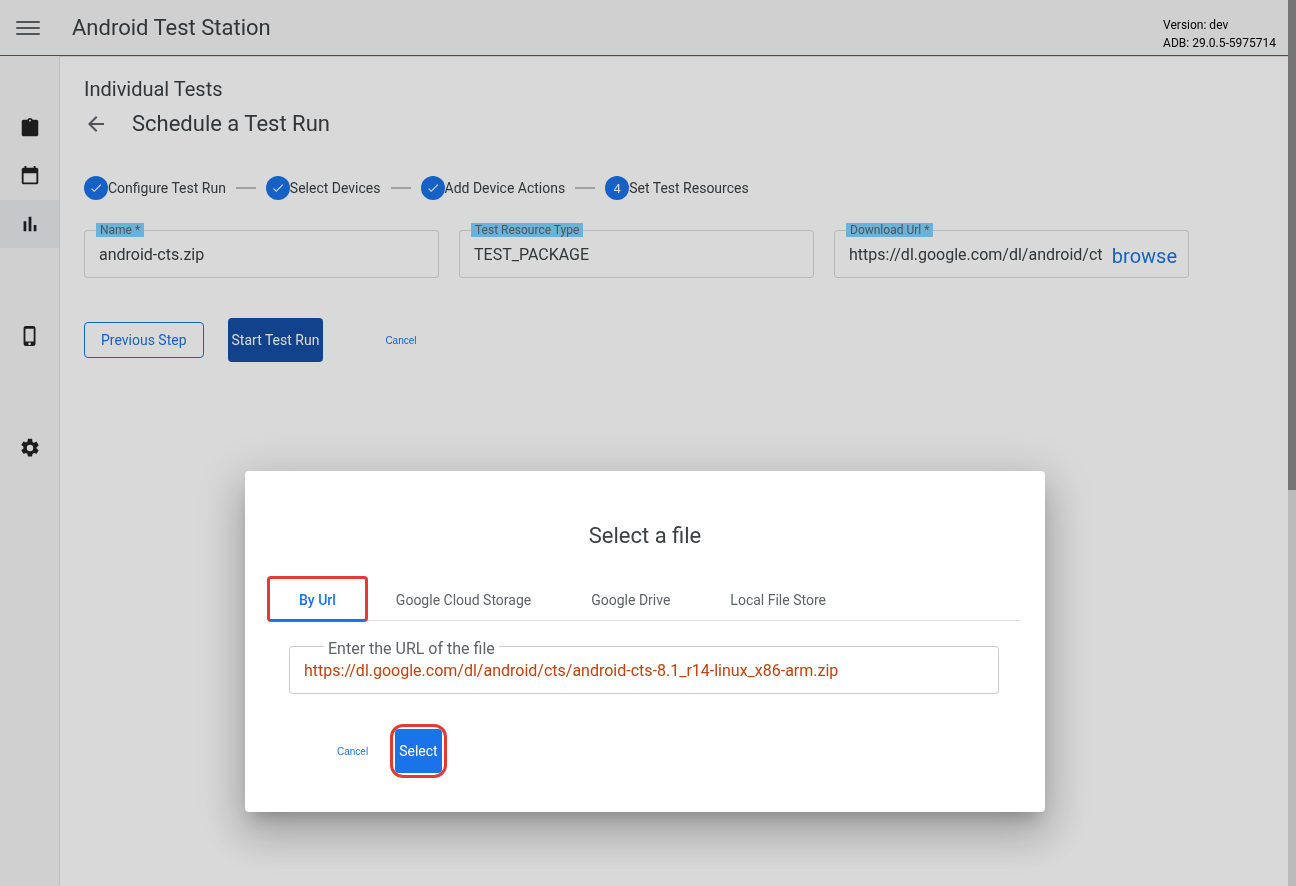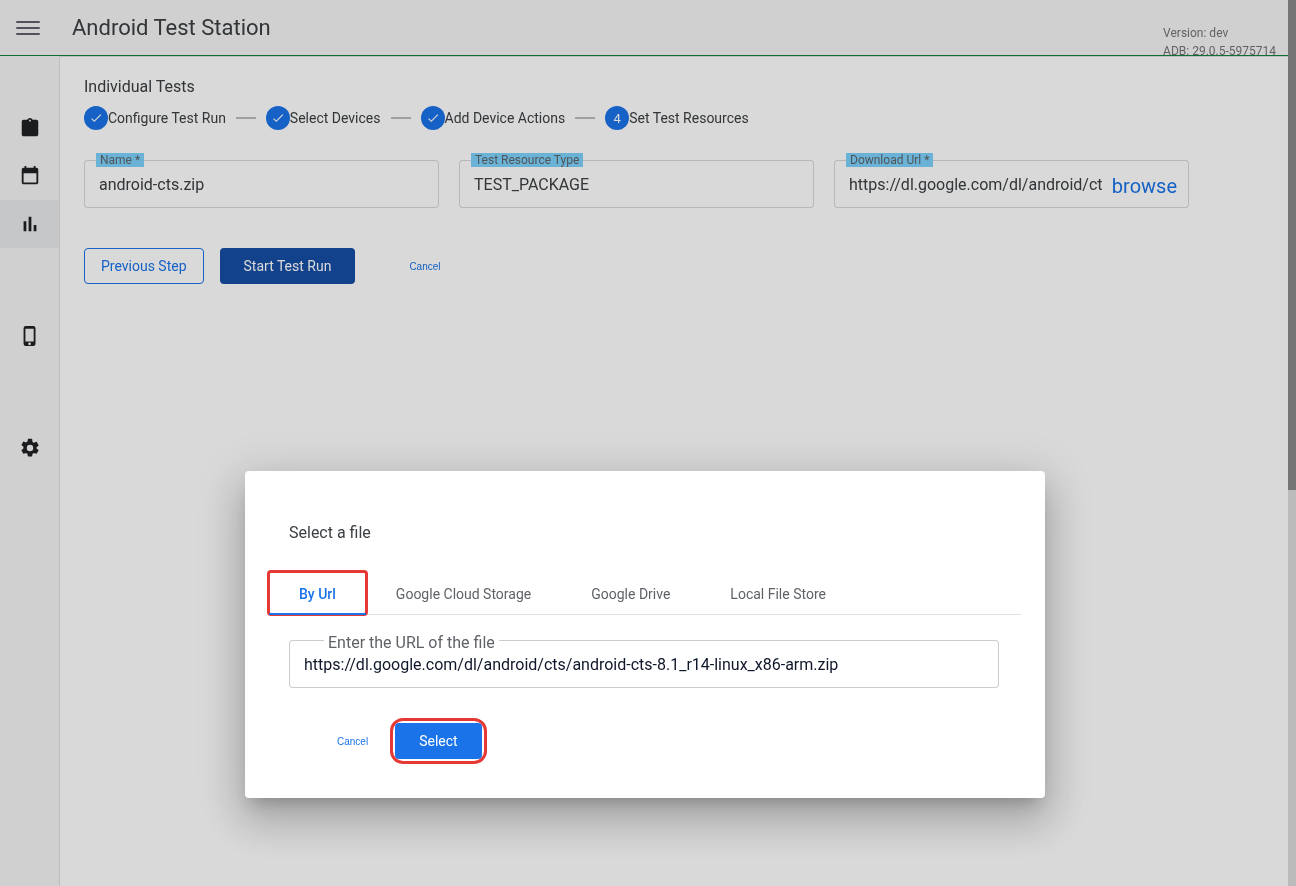--- a/index.html
+++ b/index.html
@@ -39,24 +39,24 @@
     }
     .app-title {
       font-size: 22px;
       font-weight: 400;
       color: #3c4043;
       font-family: "Google Sans", Roboto, Arial, sans-serif;
     }
     .version-info {
       position: absolute;
       right: 20px;
-      top: 24px;
+      top: 16px;
       text-align: left;
       font-size: 12px;
-      color: #737373;
+      color: #000000;
       line-height: 1.5;
     }
     
     .sidebar {
       position: absolute;
       left: 0;
       top: 56px;
       bottom: 0;
       width: 60px;
       background: #f5f5f5;
@@ -83,21 +83,21 @@
       position: absolute;
       left: 60px;
       top: 56px;
       right: 8px;
       bottom: 0;
       background: #fff;
       border-top: 1px solid #e0e0e0;
       padding: 20px 24px;
     }
     .breadcrumb {
-      font-size: 16px;
+      font-size: 20px;
       color: #3c4043;
       margin-bottom: 10px;
     }
     .page-header {
       display: flex;
       align-items: center;
       gap: 24px;
       margin-bottom: 40px;
     }
     .back-arrow {
@@ -179,36 +179,36 @@
       top: 14px;
       color: #1a73e8;
       font-size: 20px;
       cursor: pointer;
     }
     .form-field.url input { padding-right: 70px; }
     
     .button-row {
       display: flex;
       align-items: center;
-      gap: 16px;
+      gap: 24px;
     }
     .btn-outlined {
       height: 36px;
       padding: 0 16px;
       border: 1px solid #1a73e8;
       border-radius: 4px;
       background: #fff;
       color: #1a73e8;
       font-size: 14px;
       cursor: pointer;
       font-family: inherit;
     }
     .btn-raised {
-      height: 36px;
-      padding: 0 24px;
+      height: 44px;
+      padding: 0 4px;
       border: none;
       border-radius: 4px;
       background: #174ea6;
       color: #fff;
       font-size: 14px;
       cursor: pointer;
       font-family: inherit;
     }
     .btn-text {
       border: none;
@@ -230,25 +230,26 @@
       position: absolute;
       left: 245px;
       top: 471px;
       width: 800px;
       background: #fff;
       border-radius: 4px;
       box-shadow: 0 11px 15px -7px rgba(0,0,0,.2), 0 24px 38px 3px rgba(0,0,0,.14), 0 9px 46px 8px rgba(0,0,0,.12);
       padding: 24px 24px 24px;
     }
     .dialog-title {
-      font-size: 16px;
+      font-size: 22px;
       font-weight: 400;
       color: #3c4043;
       padding: 28px 20px 20px;
       font-family: "Google Sans", Roboto, Arial, sans-serif;
+      text-align: center;
     }
     .tabs {
       display: flex;
       border-bottom: 1px solid #e0e0e0;
       margin-top: 10px;
     }
     .tab {
       padding: 14px 30px 12px;
       font-size: 14px;
       color: #5f6368;
@@ -281,21 +282,21 @@
       color: #5f6368;
       margin-left: 23px;
     }
     .url-field input {
       width: 100%;
       height: 48px;
       border: 1px solid rgba(0,0,0,0.2);
       border-radius: 4px;
       padding: 0 14px;
       font-size: 16px;
-      color: #0f172a;
+      color: #c2410c;
       font-family: inherit;
     }
     .dialog-actions {
       display: flex;
       align-items: center;
       gap: 14px;
       padding: 20px 20px 10px 60px;
     }
     .dialog .btn-raised {
       background: #1a73e8;
@@ -366,20 +367,28 @@
   </div>
   <div class="sidebar-item big-gap">
     <svg viewBox="0 0 24 24">
         <path d="M19.14 12.94a7.14 7.14 0 000-1.88l2.03-1.58a.5.5 0 00.12-.64l-1.92-3.32a.5.5 0 00-.6-.22l-2.39.96a7.03 7.03 0 00-1.63-.94l-.36-2.54A.5.5 0 0013.9 2h-3.8a.5.5 0 00-.49.42l-.36 2.54c-.58.24-1.13.55-1.63.94l-2.39-.96a.5.5 0 00-.6.22L2.71 8.48a.5.5 0 00.12.64l2.03 1.58a7.14 7.14 0 000 1.88L2.83 14.16a.5.5 0 00-.12.64l1.92 3.32c.14.24.43.34.6.22l2.39-.96c.5.39 1.05.7 1.63.94l.36 2.54c.4.24.25.42.49.42h3.8c.24 0 .45-.18.49-.42l.36-2.54c.58-.24 1.13-.55 1.63-.94l2.39.96c.17.12.46.02.6-.22l1.92-3.32a.5.5 0 00-.12-.64l-2.03-1.58zM12 15.5A3.5 3.5 0 1112 8.5a3.5 3.5 0 010 7z"></path>
       </svg>
   </div>
 </div>
 
 <div class="main">
   <div class="breadcrumb">Individual Tests</div>
+  <div class="page-header">
+    <div class="back-arrow">
+      <svg viewBox="0 0 24 24">
+          <path d="M20 11H7.83l5.59-5.59L12 4l-8 8 8 8 1.41-1.41L7.83 13H20z"></path>
+        </svg>
+    </div>
+    <div class="page-title">Schedule a Test Run</div>
+  </div>
 
   <div class="stepper">
     <div class="step">
       <div class="step-circle">
           <svg viewBox="0 0 24 24">
             <path d="M9 16.17l-3.88-3.88L3.7 13.7 9 19l12-12-1.41-1.41z"></path>
           </svg>
         </div>
       <div class="step-label">Configure Test Run</div>
     </div>

